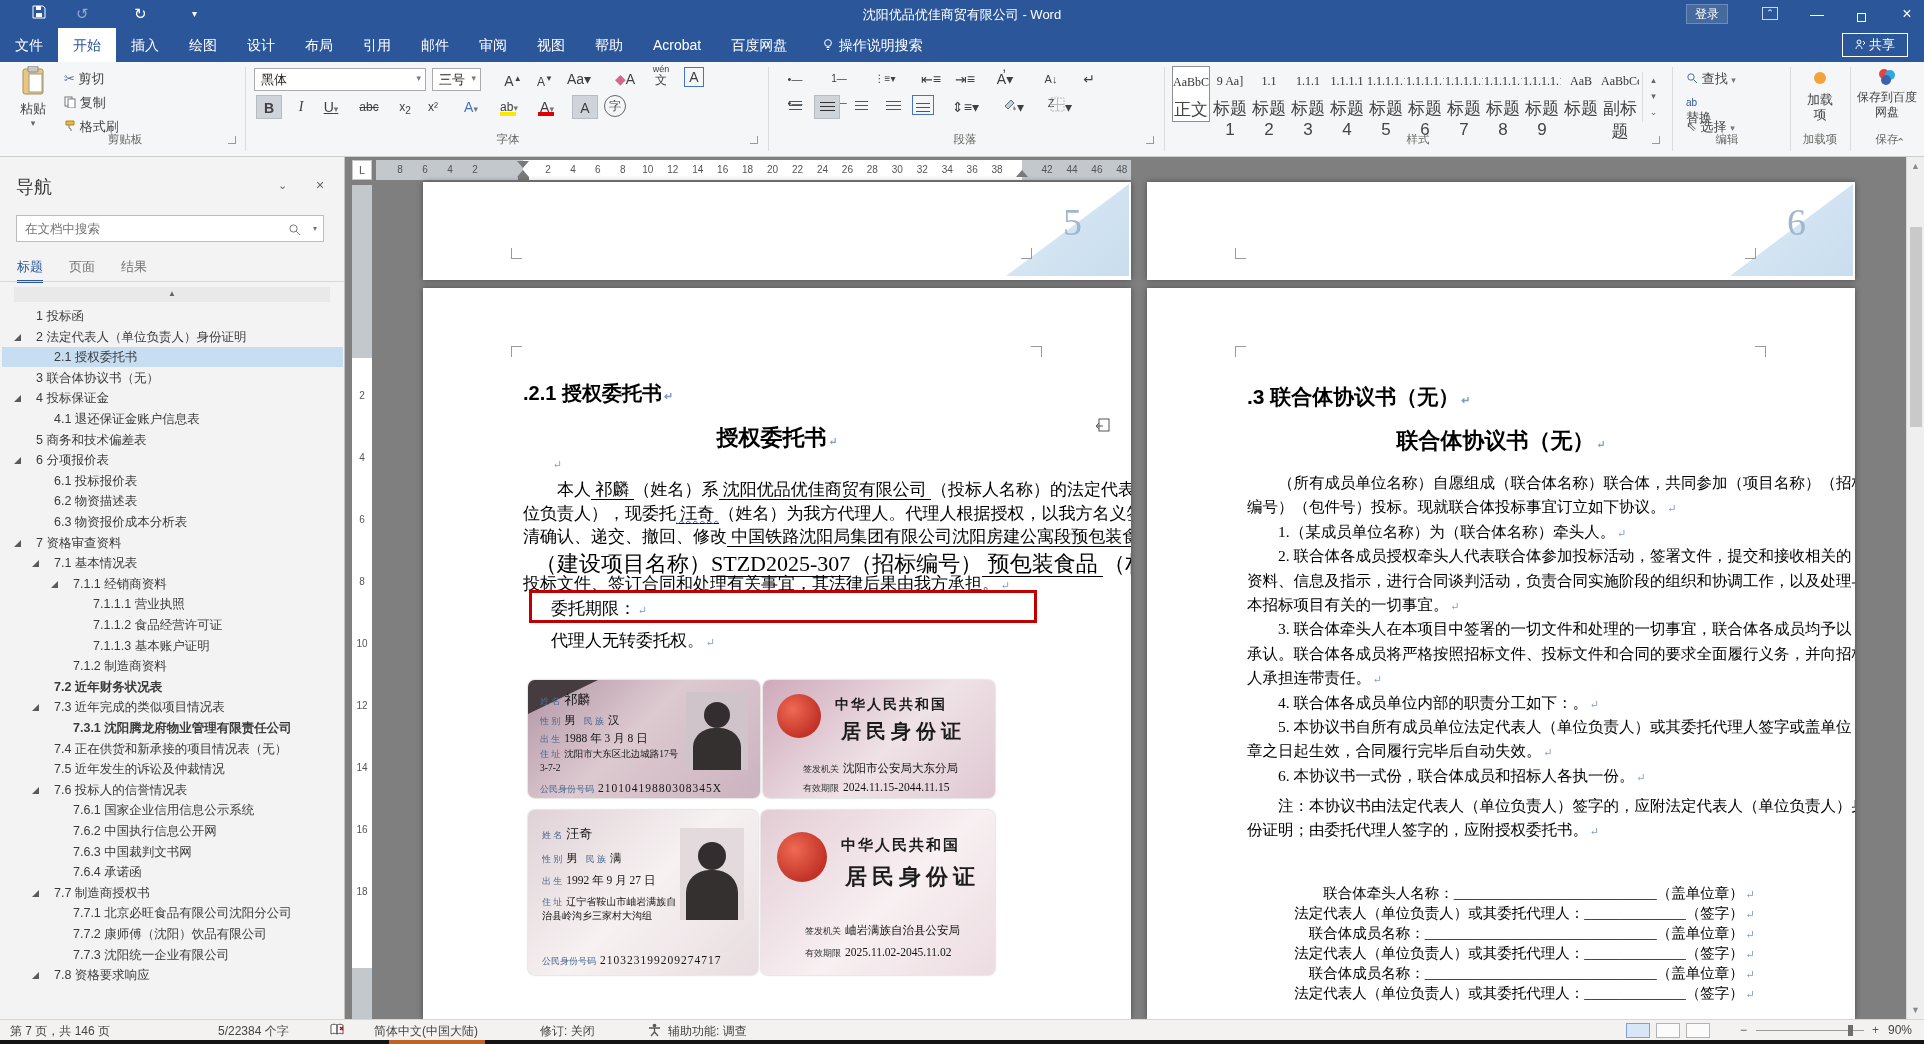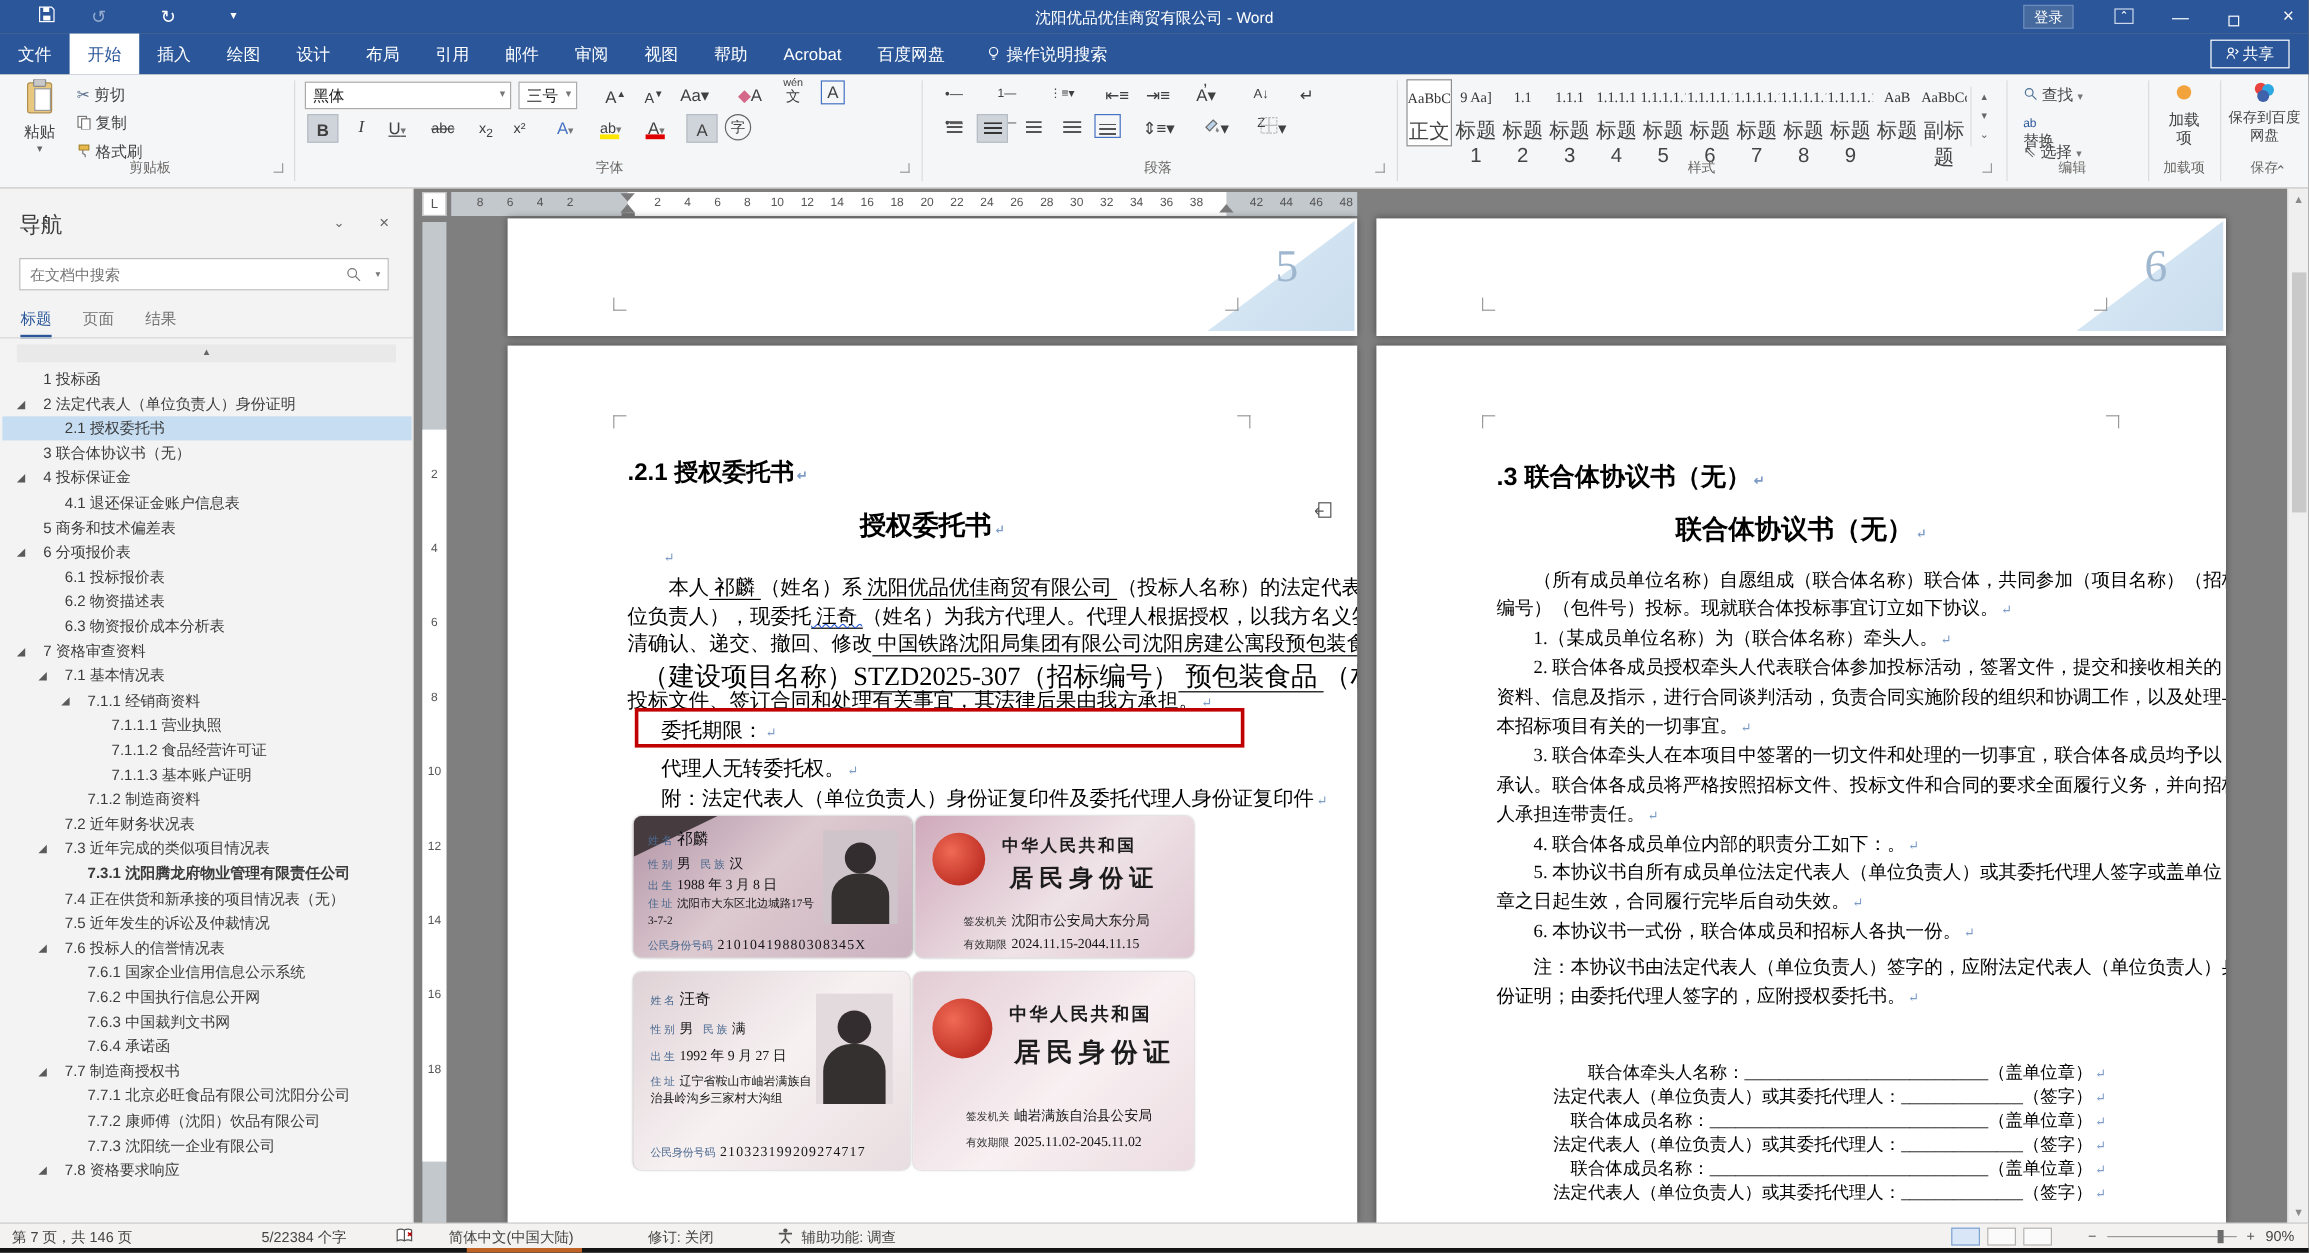--- a/index.html
+++ b/index.html
@@ -336,21 +336,21 @@
         <div class="abs nav-item" style="top: 313.8px;"><span style="padding-left: 52px;">6.1 投标报价表</span></div>
         <div class="abs nav-item" style="top: 334.4px;"><span style="padding-left: 52px;">6.2 物资描述表</span></div>
         <div class="abs nav-item" style="top: 355px;"><span style="padding-left: 52px;">6.3 物资报价成本分析表</span></div>
         <div class="abs nav-item" style="top: 375.6px;"><span style="padding-left: 34px;">7 资格审查资料</span><span class="nav-tri" style="left: 12px;"></span></div>
         <div class="abs nav-item" style="top: 396.2px;"><span style="padding-left: 52px;">7.1 基本情况表</span><span class="nav-tri" style="left: 30px;"></span></div>
         <div class="abs nav-item" style="top: 416.8px;"><span style="padding-left: 71px;">7.1.1 经销商资料</span><span class="nav-tri" style="left: 49px;"></span></div>
         <div class="abs nav-item" style="top: 437.4px;"><span style="padding-left: 91px;">7.1.1.1 营业执照</span></div>
         <div class="abs nav-item" style="top: 458px;"><span style="padding-left: 91px;">7.1.1.2 食品经营许可证</span></div>
         <div class="abs nav-item" style="top: 478.6px;"><span style="padding-left: 91px;">7.1.1.3 基本账户证明</span></div>
         <div class="abs nav-item" style="top: 499.2px;"><span style="padding-left: 71px;">7.1.2 制造商资料</span></div>
-        <div class="abs nav-item" style="top: 519.8px;"><span style="padding-left: 52px;">7.2 近年财务状况表</span></div>
+        <div class="abs nav-item" style="top: 519.8px;"><span style="padding-left: 52px; font-weight: bold;">7.2 近年财务状况表</span></div>
         <div class="abs nav-item" style="top: 540.4px;"><span style="padding-left: 52px;">7.3 近年完成的类似项目情况表</span><span class="nav-tri" style="left: 30px;"></span></div>
         <div class="abs nav-item" style="top: 561px; font-weight: bold;"><span style="padding-left: 71px;">7.3.1 沈阳腾龙府物业管理有限责任公司</span></div>
         <div class="abs nav-item" style="top: 581.6px;"><span style="padding-left: 52px;">7.4 正在供货和新承接的项目情况表（无）</span></div>
         <div class="abs nav-item" style="top: 602.2px;"><span style="padding-left: 52px;">7.5 近年发生的诉讼及仲裁情况</span></div>
         <div class="abs nav-item" style="top: 622.8px;"><span style="padding-left: 52px;">7.6 投标人的信誉情况表</span><span class="nav-tri" style="left: 30px;"></span></div>
         <div class="abs nav-item" style="top: 643.4px;"><span style="padding-left: 71px;">7.6.1 国家企业信用信息公示系统</span></div>
         <div class="abs nav-item" style="top: 664px;"><span style="padding-left: 71px;">7.6.2 中国执行信息公开网</span></div>
         <div class="abs nav-item" style="top: 684.6px;"><span style="padding-left: 71px;">7.6.3 中国裁判文书网</span></div>
         <div class="abs nav-item" style="top: 705.2px;"><span style="padding-left: 71px;">7.6.4 承诺函</span></div>
         <div class="abs nav-item" style="top: 725.8px;"><span style="padding-left: 52px;">7.7 制造商授权书</span><span class="nav-tri" style="left: 30px;"></span></div>
@@ -402,21 +402,20 @@
     <div id="left-body">
         <div class="dline serif" style="left: 100px; top: 190px; font-size: 17px; padding-left: 2em;"><span>本人</span><span class="useg"> 祁麟 </span><span>（姓名）系</span><span class="useg"> 沈阳优品优佳商贸有限公司 </span><span>（投标人名称）的法定代表人（单</span></div>
         <div class="dline serif" style="left: 100px; top: 213.5px; font-size: 17px;"><span>位负责人），现委托</span><span class="useg wavy"> 汪奇 </span><span>（姓名）为我方代理人。代理人根据授权，以我方名义签署、澄</span></div>
         <div class="dline serif" style="left: 100px; top: 237px; font-size: 17px;"><span>清确认、递交、撤回、修改</span><span class="useg"> 中国铁路沈阳局集团有限公司沈阳房建公寓段预包装食品采购</span></div>
         <div class="dline serif" style="left: 112px; top: 260.5px; font-size: 22px;"><span>（建设项目名称）</span><span class="useg">STZD2025-307</span><span>（招标编号）</span><span class="useg"> 预包装食品 </span><span>（材料类别/名称）</span><span class="useg">A01</span></div>
         <div class="dline serif" style="left: 100px; top: 284px; font-size: 17px;"><span>投标文件、签订合同和处理有关事宜，其法律后果由我方承担。</span><span class="pm">↵</span></div>
       </div>
     <div id="redbox" style="left:106px;top:302px;width:508px;height:33px;"></div>
     <div class="dline" style="left:128px;top:309px;font-size:17px;"><span>委托期限：</span><span class="pm">↵</span></div>
     <div class="dline" style="left:128px;top:341px;font-size:17px;"><span>代理人无转委托权。</span><span class="pm">↵</span></div>
-    <div class="dline" style="left:128px;top:366px;font-size:17px;"><span>附：法定代表人（单位负责人）身份证复印件及委托代理人身份证复印件</span><span class="pm">↵</span></div>
 
     <div class="idcard" style="left:105px;top:392px;width:232px;height:118px;background:linear-gradient(135deg,#b295a6,#ddc9d0 45%,#cbb3bf);">
       <div class="abs" style="left:0;top:0;width:70px;height:34px;background:#463c3f;clip-path:polygon(0 0,100% 0,0 100%);"></div>
       <div class="abs" style="left:12px;top:10px;"><span class="idlab">姓 名</span> <span class="idval" style="font-size:13px;">祁麟</span></div>
       <div class="abs" style="left:12px;top:30px;"><span class="idlab">性 别</span> <span class="idval">男</span>&nbsp;&nbsp;<span class="idlab">民 族</span> <span class="idval">汉</span></div>
       <div class="abs" style="left:12px;top:48px;"><span class="idlab">出 生</span> <span class="idval">1988 年 3 月 8 日</span></div>
       <div class="abs" style="left:12px;top:66px;width:140px;line-height:11px;"><span class="idlab">住 址</span> <span class="idval" style="font-size:9.5px;">沈阳市大东区北边城路17号 3-7-2</span></div>
       <div class="abs" style="left:12px;top:98px;"><span class="idlab">公民身份号码</span> <span class="idval" style="letter-spacing:1px;">21010419880308345X</span></div>
       <div class="silh" style="left:158px;top:12px;width:62px;height:78px;">
           <span class="head" style="top:10px;width:26px;height:26px;"></span>

